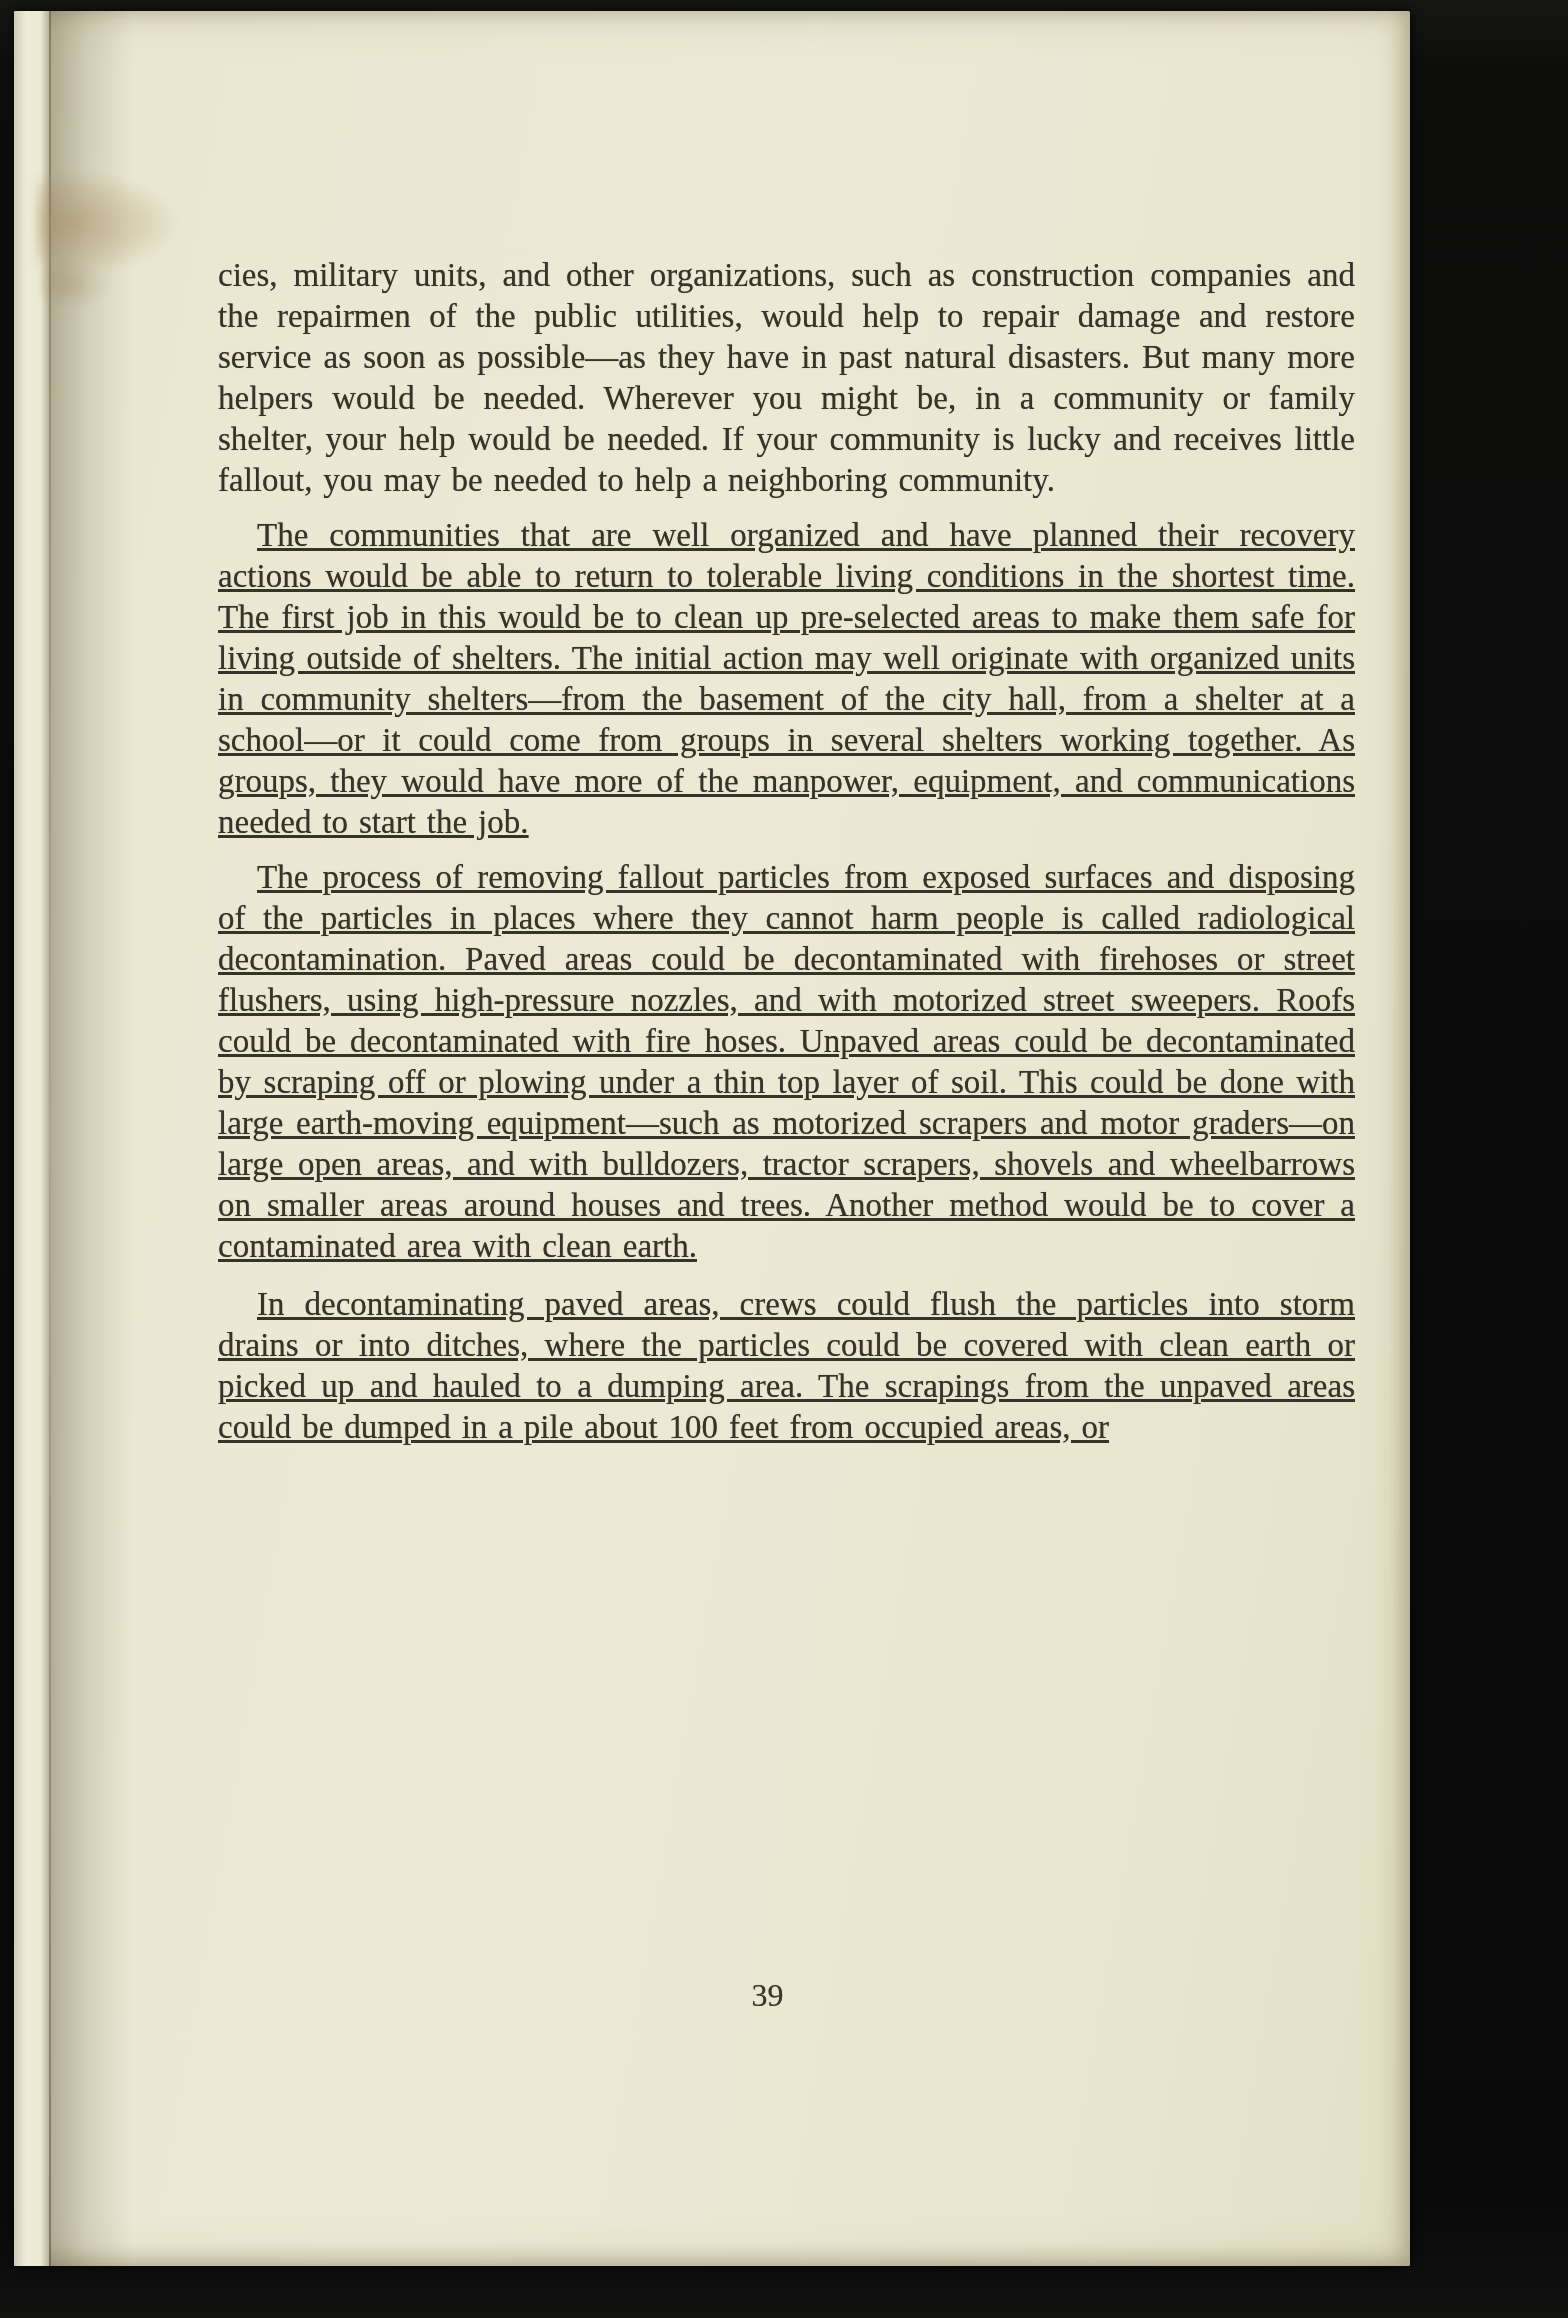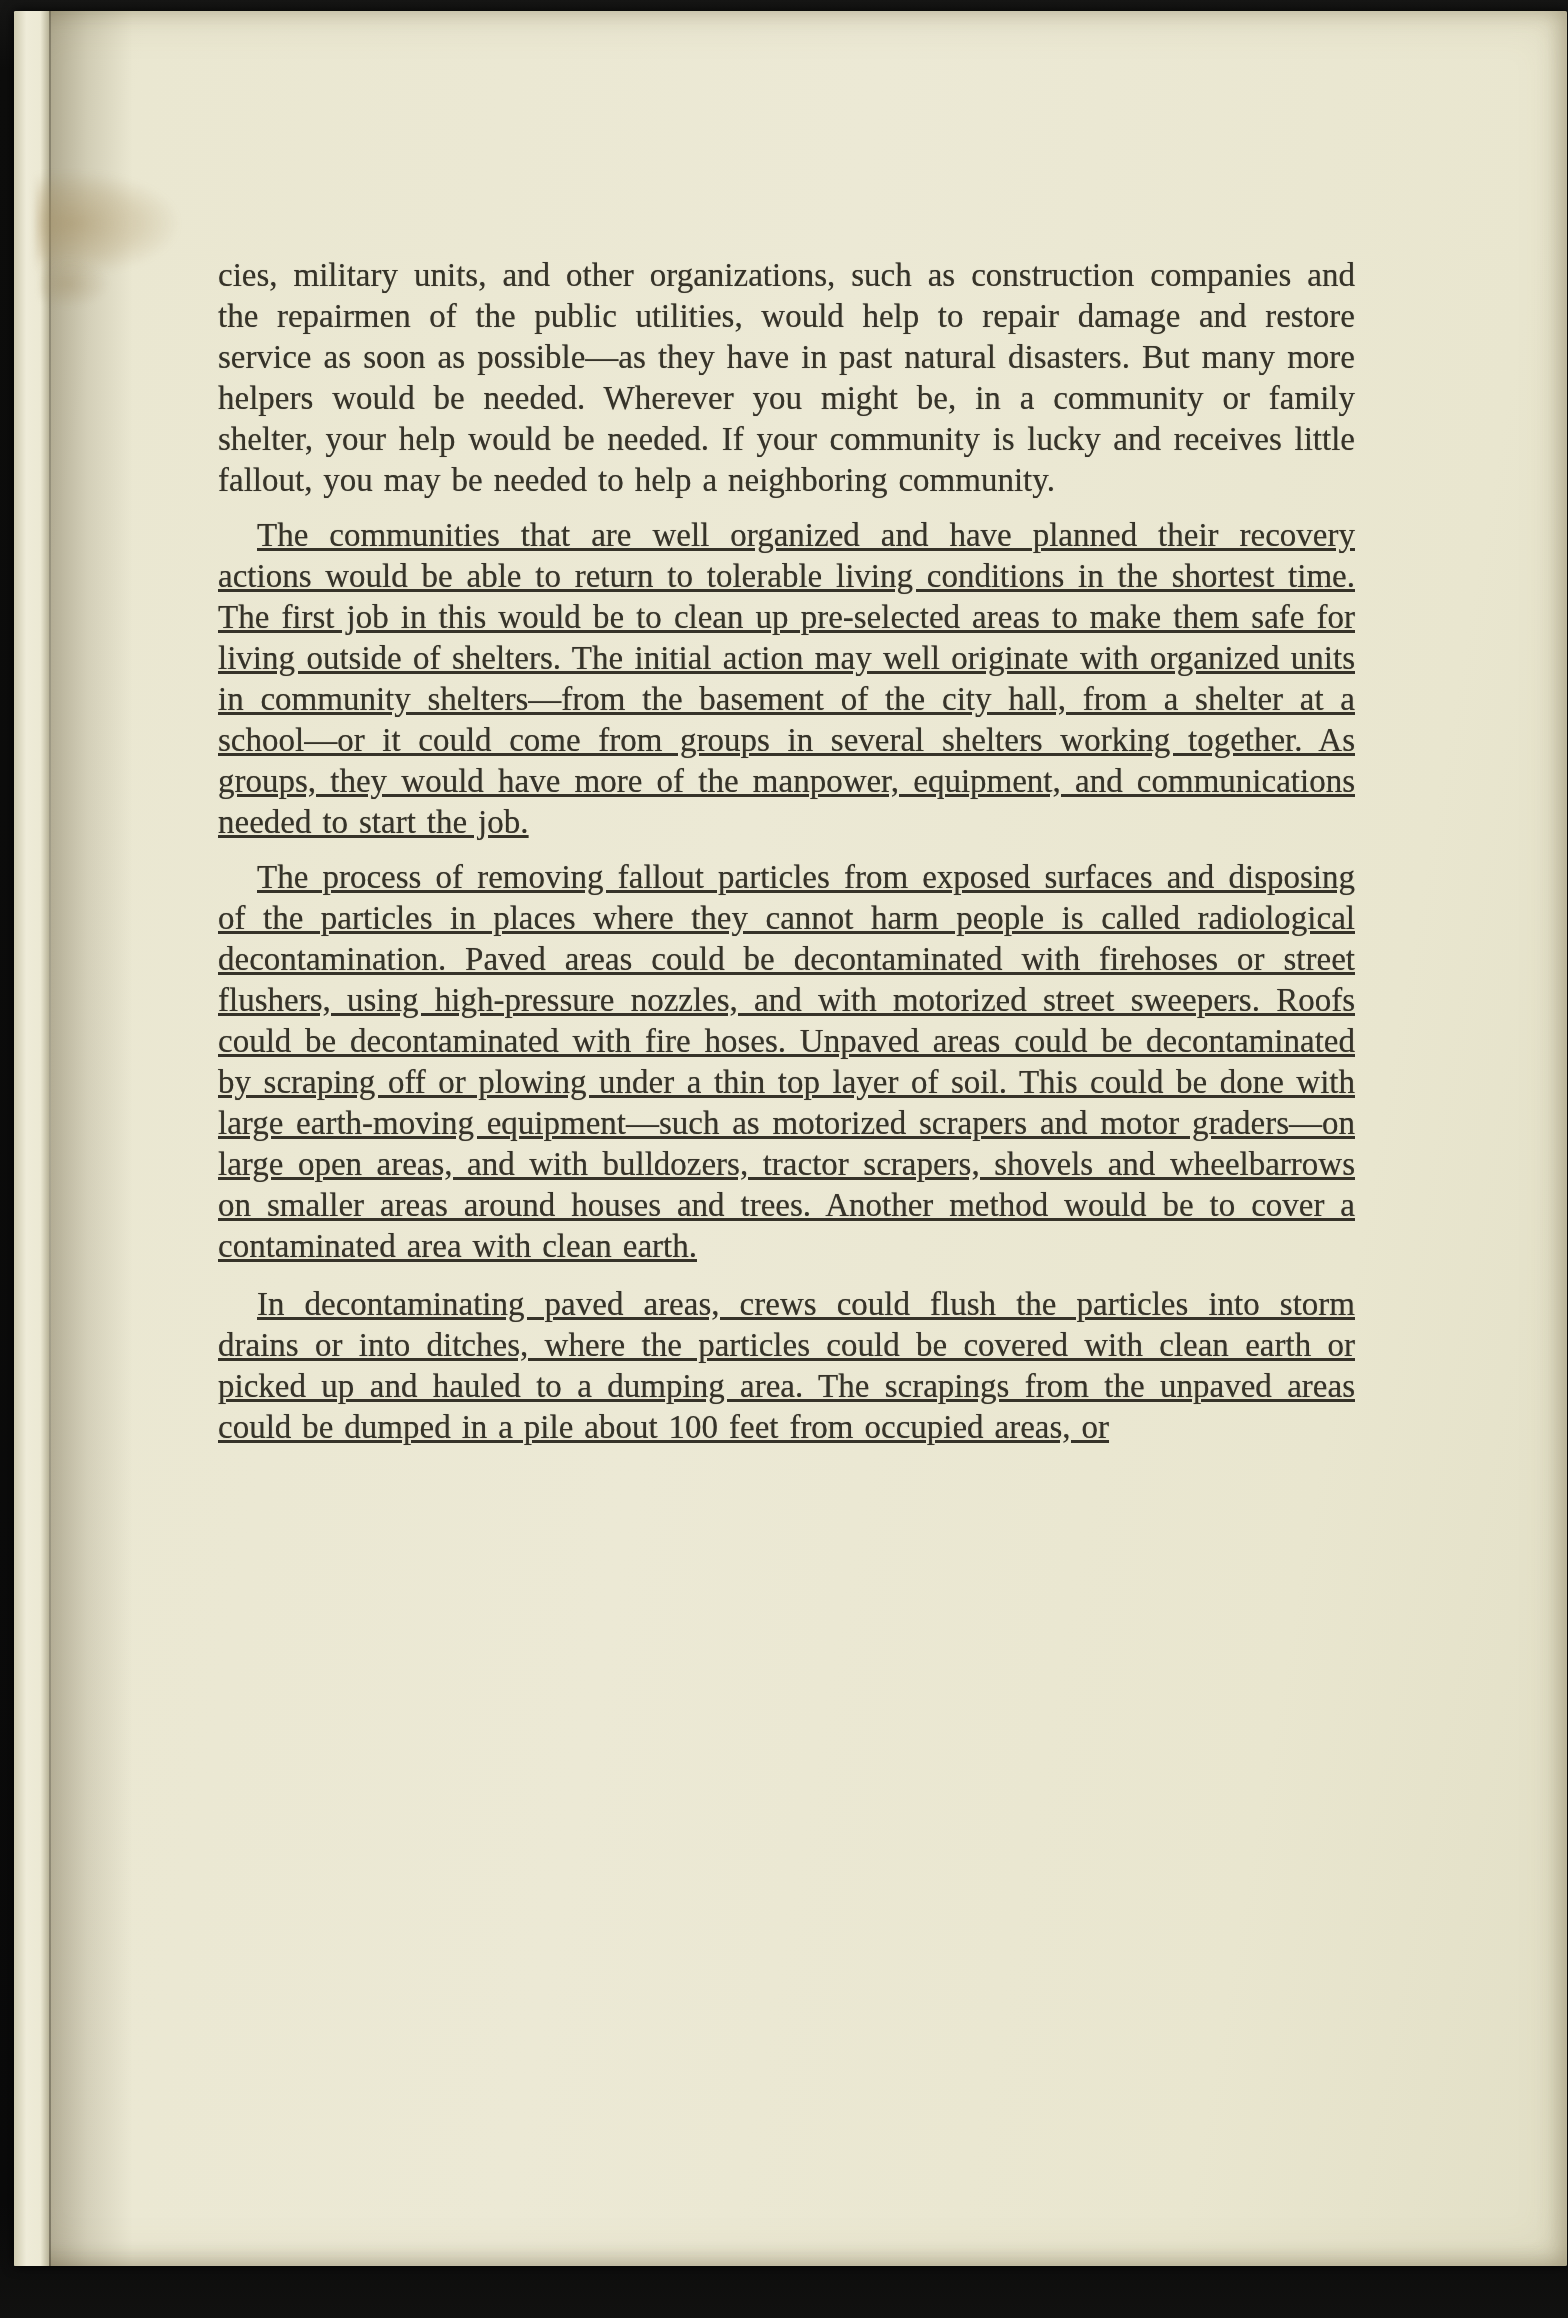--- a/index.html
+++ b/index.html
@@ -16,32 +16,31 @@
     width: 1568px;
     height: 2319px;
     background:
       linear-gradient(180deg, #161615 0%, #0d0d0c 3%, #0a0a0a 95%, #111110 100%);
   }
 
   .page {
     position: absolute;
     left: 14px;
     top: 11px;
-    width: 1528px;
+    width: 1396px;
     height: 2255px;
     border-radius: 1.6px;
     background:
       linear-gradient(100deg, #e2dfc6 0%, #eae7d1 7%, #ece9d5 45%, #e9e6cf 80%, #e2dfc6 100%),
       #e9e6d0;
     box-shadow:
       inset 0 0 49px rgba(120, 105, 60, 0.18),
       inset -7.6px 0 22px rgba(80, 68, 38, 0.22),
       inset 0 -5.4px 19px rgba(80, 68, 38, 0.18),
       0 0 12px rgba(0,0,0,0.8);
-    padding-left: 25px;
   }
 
   .adjacent-page-edge {
     position: absolute;
     left: 0; top: 0; bottom: 0;
     width: 35px;
     background: linear-gradient(90deg,
       #cfcbb1 0%, #eeebd8 35%, #ece9d4 75%, #b9b499 100%);
     border-radius: 1.6px 0 0 1.6px;
   }
@@ -161,16 +160,17 @@
       <p class="body-text">cies, military units, and other organizations, such as construction companies and the repairmen of the public utilities, would help to repair damage and restore service as soon as possible—as they have in past natural disasters. But many more helpers would be needed. Wherever you might be, in a community or family shelter, your help would be needed. If your community is lucky and receives little fallout, you may be needed to help a neighboring community.</p>
 
       <p class="body-text indent">The communities that are well organized and have planned their recovery actions would be able to return to tolerable living conditions in the shortest time. The first job in this would be to clean up pre-selected areas to make them safe for living outside of shelters. The initial action may well originate with organized units in community shelters—from the basement of the city hall, from a shelter at a school—or it could come from groups in several shelters working together. As groups, they would have more of the manpower, equipment, and communications needed to start the job.</p>
 
 
       <p class="body-text indent">The process of removing fallout particles from exposed surfaces and disposing of the particles in places where they cannot harm people is called radiological decontamination. Paved areas could be decontaminated with firehoses or street flushers, using high-pressure nozzles, and with motorized street sweepers. Roofs could be decontaminated with fire hoses. Unpaved areas could be decontaminated by scraping off or plowing under a thin top layer of soil. This could be done with large earth-moving equipment—such as motorized scrapers and motor graders—on large open areas, and with bulldozers, tractor scrapers, shovels and wheelbarrows on smaller areas around houses and trees. Another method would be to cover a contaminated area with clean earth.</p>
 
       <p class="body-text indent tight">In decontaminating paved areas, crews could flush the particles into storm drains or into ditches, where the particles could be covered with clean earth or picked up and hauled to a dumping area. The scrapings from the unpaved areas could be dumped in a pile about 100 feet from occupied areas, or</p>
     </div>
 
+    <div class="page-number">39</div>
 
   </div>
 </div>
 
 
 </body></html>

